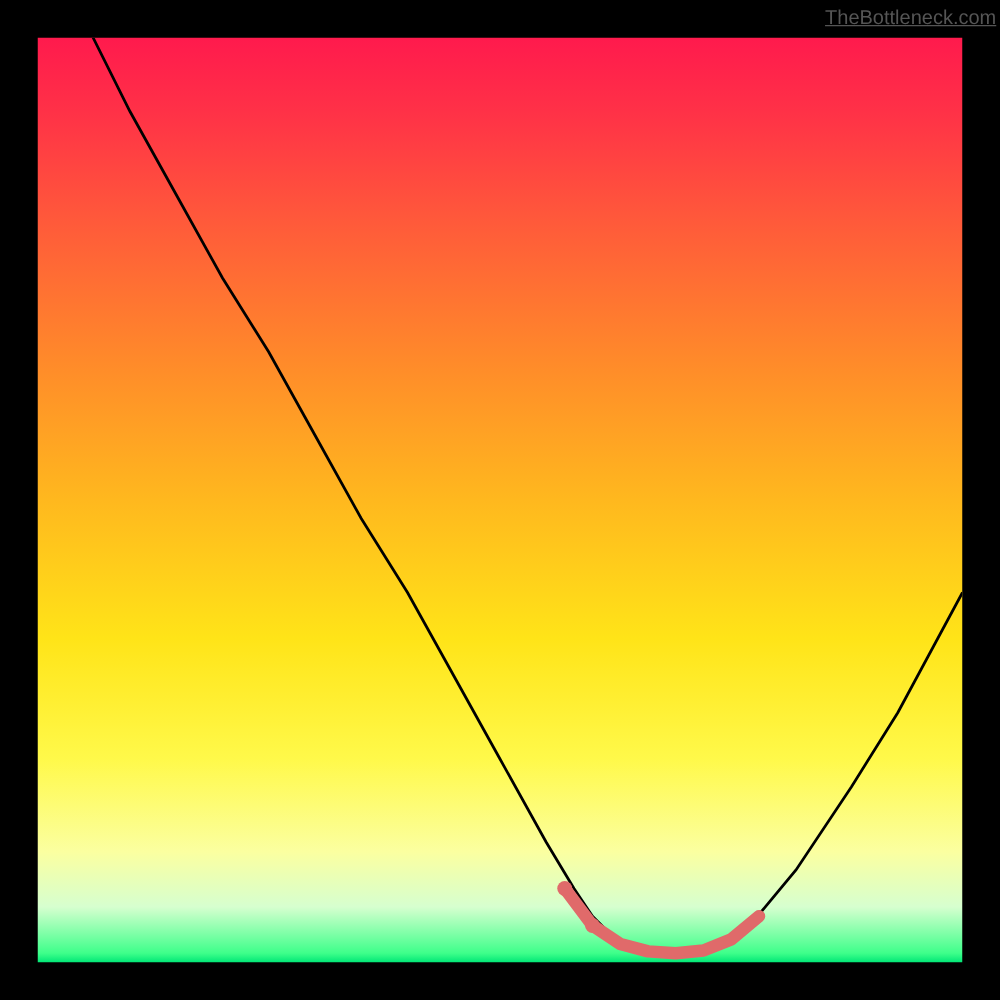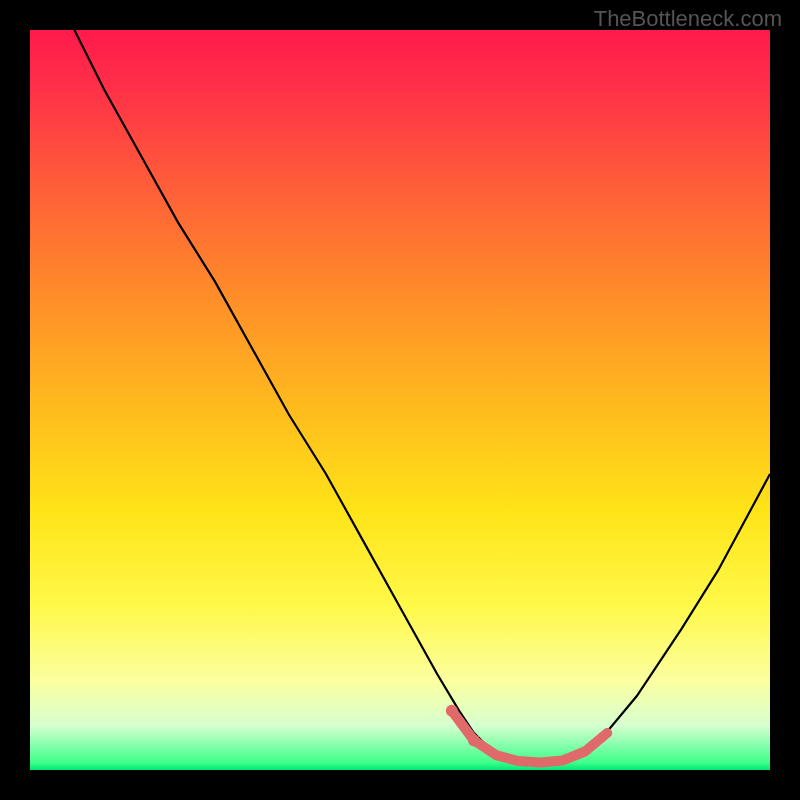--- a/index.html
+++ b/index.html
@@ -7,25 +7,26 @@
     width: 800px;
     height: 800px;
     background: #000;
     position: relative;
     font-family: Arial, sans-serif;
     overflow: hidden;
   }
   .watermark {
     position: absolute;
     top: 6px;
-    right: 18px;
+    right: 3px;
     color: #555;
-    font-size: 22px;
+    font-size: 16px;
     font-weight: 500;
     z-index: 10;
+    text-decoration: underline;
   }
   .plot-area {
     position: absolute;
     left: 30px;
     top: 30px;
     width: 740px;
     height: 740px;
     overflow: hidden;
   }
   .gradient-bg {

